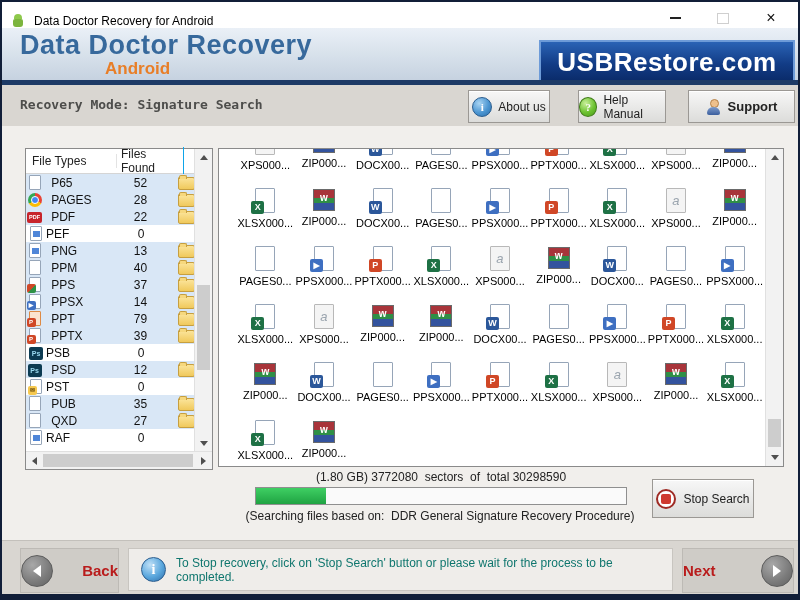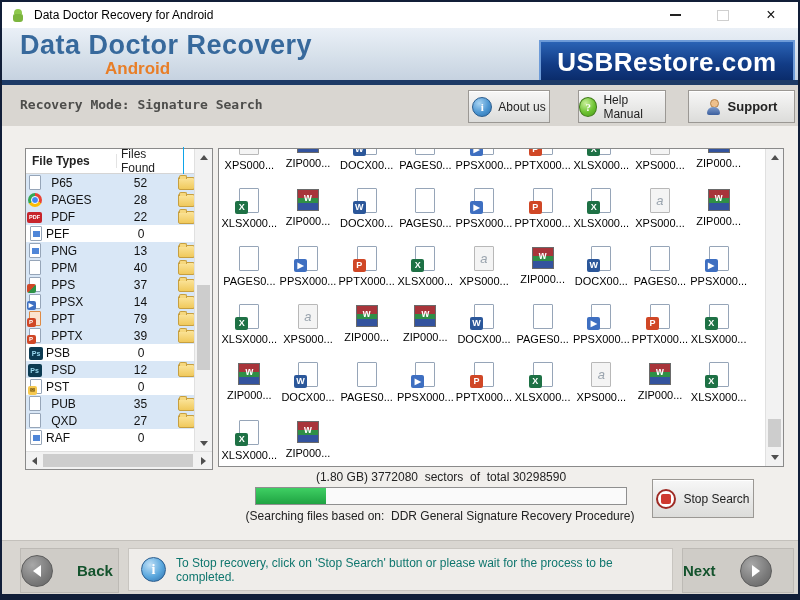--- a/index.html
+++ b/index.html
@@ -2,21 +2,21 @@
 <html><head>
 <meta charset="utf-8">
 <style>
   html,body{margin:0;padding:0;background:#555;}
   #window{position:relative;width:800px;height:600px;overflow:hidden;background:#f1efec;
           font-family:"Liberation Sans",sans-serif;color:#111;}
   .frame{position:absolute;inset:0;border:2px solid #111e38;border-bottom-width:6px;pointer-events:none;z-index:90;}
 
   
   .titlebar{position:absolute;left:2px;right:2px;top:2px;height:26px;background:#fff;
-            display:flex;align-items:center;z-index:5;}
+            display:flex;align-items:flex-end;z-index:5;}
   .app-ico{width:16px;height:16px;margin:0 8px 0 8px;position:relative;}
   .app-ico .body{position:absolute;left:3px;top:7px;width:10px;height:8px;background:#7cb53e;border-radius:2px 2px 3px 3px;}
   .app-ico .head{position:absolute;left:4px;top:2px;width:8px;height:5px;background:#8ec94c;border-radius:4px 4px 0 0;}
   .title-text{font-size:12px;color:#000;}
   .tb-btns{margin-left:auto;display:flex;align-items:center;gap:26px;padding-right:16px;}
   .tb-btn{width:22px;height:20px;display:flex;align-items:center;justify-content:center;}
   .min-glyph{width:11px;height:2px;background:#222;}
   .max-glyph{width:10px;height:9px;border:1px solid #cfcfcf;}
   .close-glyph{font-size:16px;line-height:16px;color:#111;}
 
@@ -52,21 +52,21 @@
   .person::after{content:"";position:absolute;left:1px;bottom:0;width:13px;height:8px;border-radius:6px 6px 2px 2px;
                  background:linear-gradient(180deg,#7d9bcb,#3c5f9e);}
 
   
   .main{position:absolute;left:2px;right:2px;top:126px;height:414px;background:#f1efec;}
 
   .ltable{position:absolute;left:23px;top:22px;width:186px;height:320px;background:#fff;
           border:1px solid #8a8a8a;}
   .thead{position:absolute;left:0;top:0;right:17px;height:24px;background:#fff;border-bottom:1px solid #d5d5d5;
          display:flex;align-items:center;font-size:12px;color:#222;}
-  .th-type{width:84px;padding-left:6px;border-right:1px solid #e3e3e3;font-weight:bold;}
+  .th-type{width:84px;padding-left:6px;border-right:1px solid #e3e3e3;}
   .th-found{width:62px;padding-left:4px;border-right:1px solid #0ea5e9;}
   .tbody{position:absolute;left:0;top:25px;right:17px;bottom:17px;overflow:hidden;}
   .trow{display:flex;align-items:center;height:17px;font-size:12px;color:#111;}
   .trow.hl{background:#d9e7f6;gap:8px;}
   .cell-icon{width:20px;display:flex;justify-content:center;}
   .cell-type{width:64px;}
   .cell-found{width:62px;text-align:center;}
   .cell-folder{flex:1;display:flex;justify-content:flex-start;padding-left:3px;}
 
   
@@ -80,21 +80,21 @@
   .tri-up{border-left:4px solid transparent;border-right:4px solid transparent;border-bottom:5px solid #4f4f4f;}
   .tri-down{border-left:4px solid transparent;border-right:4px solid transparent;border-top:5px solid #4f4f4f;}
   .tri-left{border-top:4px solid transparent;border-bottom:4px solid transparent;border-right:5px solid #4f4f4f;}
   .tri-right{border-top:4px solid transparent;border-bottom:4px solid transparent;border-left:5px solid #4f4f4f;}
   .vscroll .sb-btn{position:absolute;left:0;}
   .vscroll .up{top:0;} .vscroll .down{bottom:0;}
 
   
   .rpanel{position:absolute;left:216px;top:22px;width:564px;height:317px;background:#fff;
           border:1px solid #8a8a8a;overflow:hidden;}
-  .gridwrap{position:absolute;left:1px;top:-30px;width:528px;}
+  .gridwrap{position:absolute;left:17px;top:-30px;width:528px;}
   .grid{display:grid;grid-template-columns:repeat(9,1fr);}
   .gcell{height:58px;display:flex;flex-direction:column;align-items:center;padding-top:10px;box-sizing:border-box;}
   .glabel{font-size:11px;color:#000;margin-top:4px;white-space:nowrap;}
   .rpanel .vscroll{bottom:0;}
 
   
   .icon{display:inline-block;position:relative;box-sizing:border-box;flex-shrink:0;}
   .sm{width:15px;height:15px;} .lg{width:24px;height:26px;}
   .sheet{background:#fff;border:1px solid #96a5b8;border-radius:1px;}
   .sm.sheet{width:12px;height:15px;} .lg.sheet{width:20px;height:25px;margin-top:1px;}
@@ -157,22 +157,22 @@
   .stopbtn{position:absolute;left:650px;top:353px;width:100px;height:37px;
            background:linear-gradient(180deg,#f7f7f7,#dcdcda);border:1px solid #9b9894;
            display:flex;align-items:center;justify-content:center;gap:7px;font-size:12px;color:#222;
            cursor:pointer;box-shadow:0 1px 0 #fff inset;}
   .stop-ico{width:20px;height:20px;border-radius:50%;border:2px solid #9e2b25;background:#fff;position:relative;box-sizing:border-box;}
   .stop-ico::after{content:"";position:absolute;left:3px;top:3px;width:10px;height:10px;background:#cf3a30;border-radius:2px;}
 
   
   .footer{position:absolute;left:2px;right:2px;top:540px;height:58px;background:#d9d6d1;border-top:1px solid #c3c0bb;}
   .navbtn{position:absolute;top:7px;height:43px;background:#cfccc7;border:1px solid #bdbab5;
-          display:flex;align-items:center;justify-content:flex-start;gap:24px;
-          font-size:15px;font-weight:bold;color:#14532d;}
+          display:flex;align-items:center;justify-content:space-between;gap:16px;
+          font-size:15px;font-weight:bold;color:#b91c1c;}
   .backbtn{left:18px;width:97px;}
   .nextbtn{left:680px;width:110px;}
   .navcirc{width:30px;height:30px;border-radius:50%;border:1px solid #5d5d5d;
            background:radial-gradient(circle at 35% 30%,#a8a8a8,#7a7a7a 60%,#616161);
            display:flex;align-items:center;justify-content:center;}
   .infobar{position:absolute;left:126px;top:7px;width:545px;height:43px;background:#efedea;
            border:1px solid #c8c5c0;display:flex;align-items:center;gap:10px;padding-left:12px;box-sizing:border-box;}
   .info-ico{width:23px;height:23px;border-radius:50%;flex-shrink:0;
             background:radial-gradient(circle at 35% 30%,#bfe0f7,#5aa7dd 55%,#2e6da8);
             border:1px solid #2a5d8f;color:#fff;font-family:"Liberation Serif",serif;font-weight:bold;

